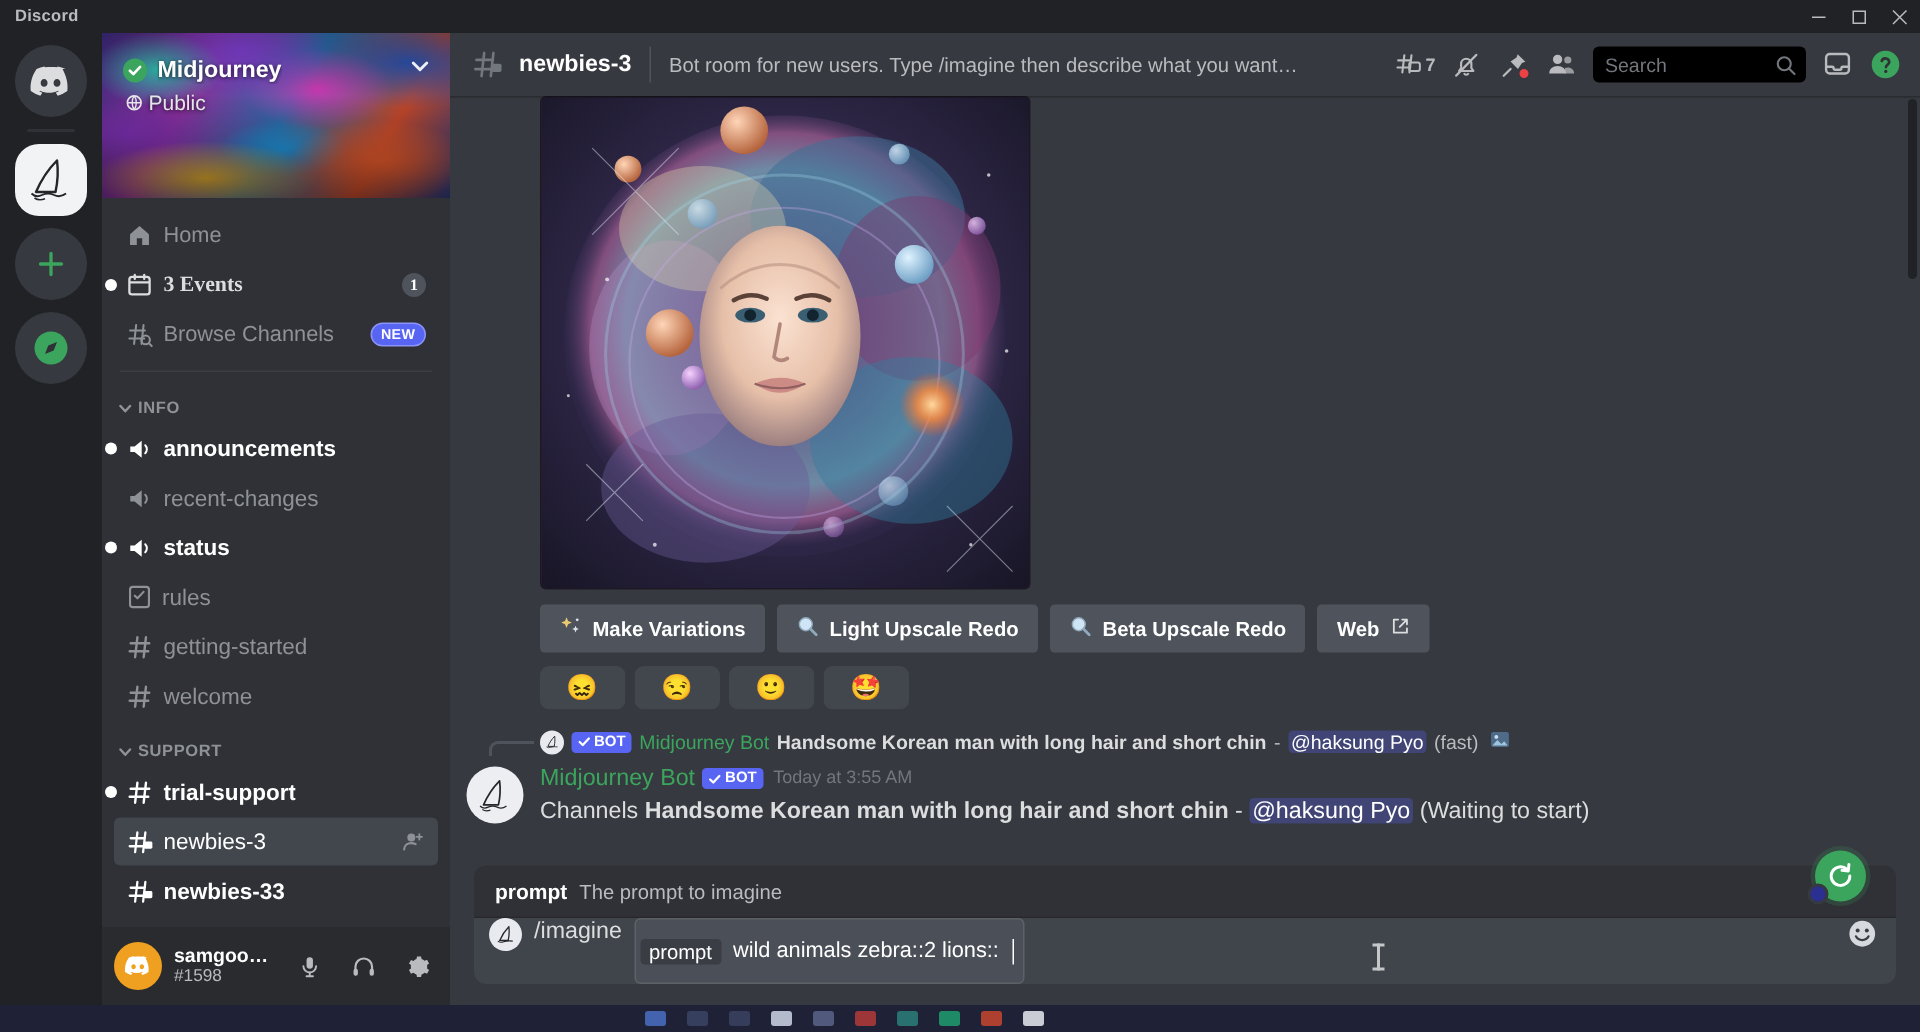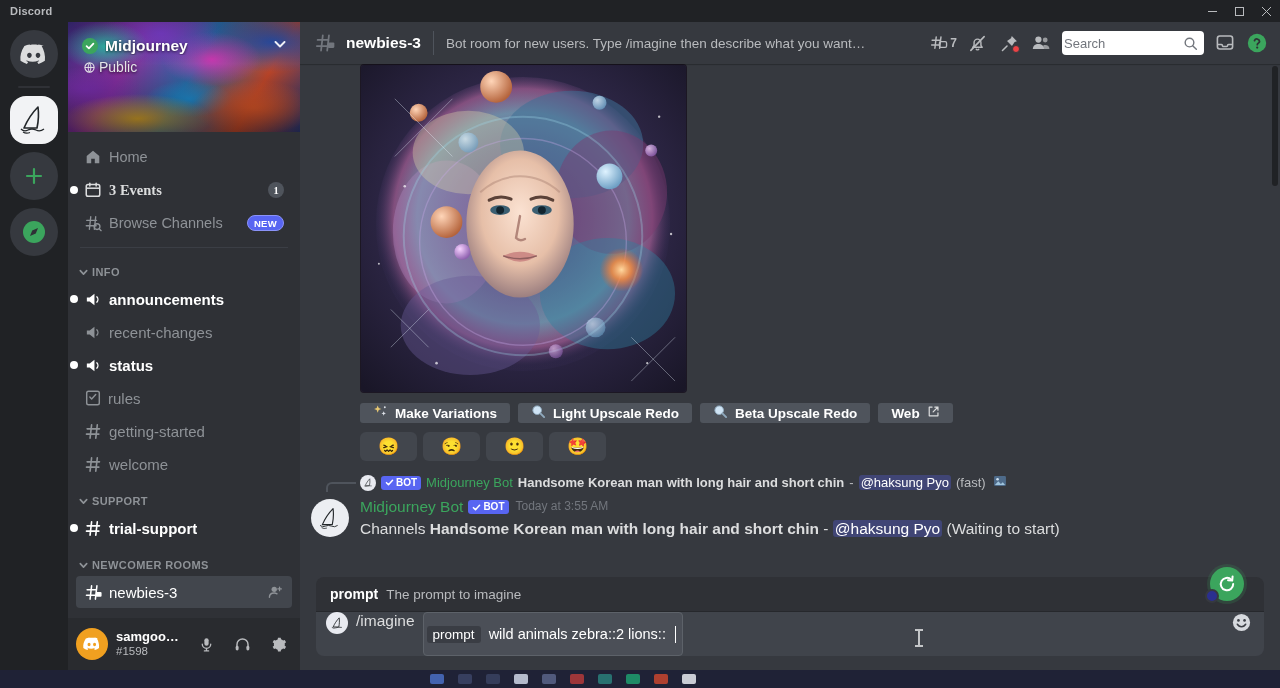--- a/index.html
+++ b/index.html
@@ -169,37 +169,37 @@
     display: flex; align-items: center; justify-content: center; gap: 2px;
     padding: 0 3px; cursor: pointer; position: relative;
   }
   .hdr-btn .cnt { font-size: 12px; font-weight: bold; color: #b9bbbe; }
   .red-dot {
     position: absolute; right: 4px; bottom: 5px;
     width: 8px; height: 8px; border-radius: 50%; background: #ed4245;
     border: 1.5px solid #36393f;
   }
   .searchbox {
-    width: 142px; height: 24px; background: #ffffff; border-radius: 4px;
-    display: flex; align-items: center; padding: 0 6px 0 2px; margin: 0 4px;
+    width: 142px; height: 24px; background: #000000; border-radius: 4px;
+    display: flex; align-items: center; padding: 0 6px 0 8px; margin: 0 4px;
     cursor: text;
   }
   .searchbox .ph { color: #72767d; font-size: 13px; flex: 1; }
 
   .msgs { flex: 1; overflow: hidden; position: relative; padding-bottom: 4px; }
 
   .embed-img {
     margin: 0 0 0 60px; width: 327px; height: 329px; border-radius: 4px;
     position: relative; overflow: hidden; background: #2b2437;
     border: 1px solid rgba(0,0,0,.35);
   }
   .gen-art { position: absolute; inset: 0; }
   .btn-row { display: flex; gap: 8px; margin: 10px 0 0 60px; }
   .mj-btn {
-    height: 20px; background: #4f545c; border-radius: 3px; color: #fff;
+    height: 32px; background: #4f545c; border-radius: 3px; color: #fff;
     font-size: 13.5px; font-weight: bold;
     display: flex; align-items: center; gap: 7px; padding: 3px 13px; cursor: pointer;
     border: none;
     justify-content: space-between;
   }
   .react-row { display: flex; gap: 6px; margin: 9px 0 0 60px; }
   .react {
     width: 57px; height: 29px; background: #42464d; border-radius: 6px;
     display: flex; align-items: center; justify-content: center; font-size: 17px;
     cursor: pointer; border: 1px solid transparent;
@@ -476,26 +476,20 @@
         <span>SUPPORT</span>
       </div>
       <div class="chan unread">
         <span class="unread-dot"></span>
         <svg width="19" height="19" viewBox="0 0 20 20">
             <path d="M3.3 7.2h13M2.6 12.8h13M8 3 L6.4 17M14 3 L12.4 17" stroke="currentColor" stroke-width="1.7" fill="none" stroke-linecap="round"></path>
           </svg>
         <span class="nm">trial-support</span>
       </div>
 
-      <div class="cat">
-        <svg width="11" height="11" viewBox="0 0 12 12">
-            <path d="M2.5 4 L6 7.8 L9.5 4" stroke="currentColor" stroke-width="1.8" fill="none" stroke-linecap="round" stroke-linejoin="round"></path>
-          </svg>
-        <span>NEWCOMER ROOMS</span>
-      </div>
       <div class="chan active">
         <svg width="19" height="19" viewBox="0 0 20 20">
             <path d="M3.3 7.2h10M2.6 12.8h10M8 3 L6.4 17M13.6 3 L12 17" stroke="currentColor" stroke-width="1.6" fill="none" stroke-linecap="round"></path>
             <rect x="12.5" y="9.5" width="6" height="5" rx="1" fill="currentColor"></rect>
           </svg>
         <span class="nm">newbies-3</span>
         <span class="trail">
           <svg width="16" height="16" viewBox="0 0 18 18">
               <circle cx="7" cy="6" r="3" fill="currentColor"></circle>
               <path d="M1.6 15c0-3 2.4-4.8 5.4-4.8 1.2 0 2.3.3 3.2.8" fill="none" stroke="currentColor" stroke-width="1.6" stroke-linecap="round"></path>

